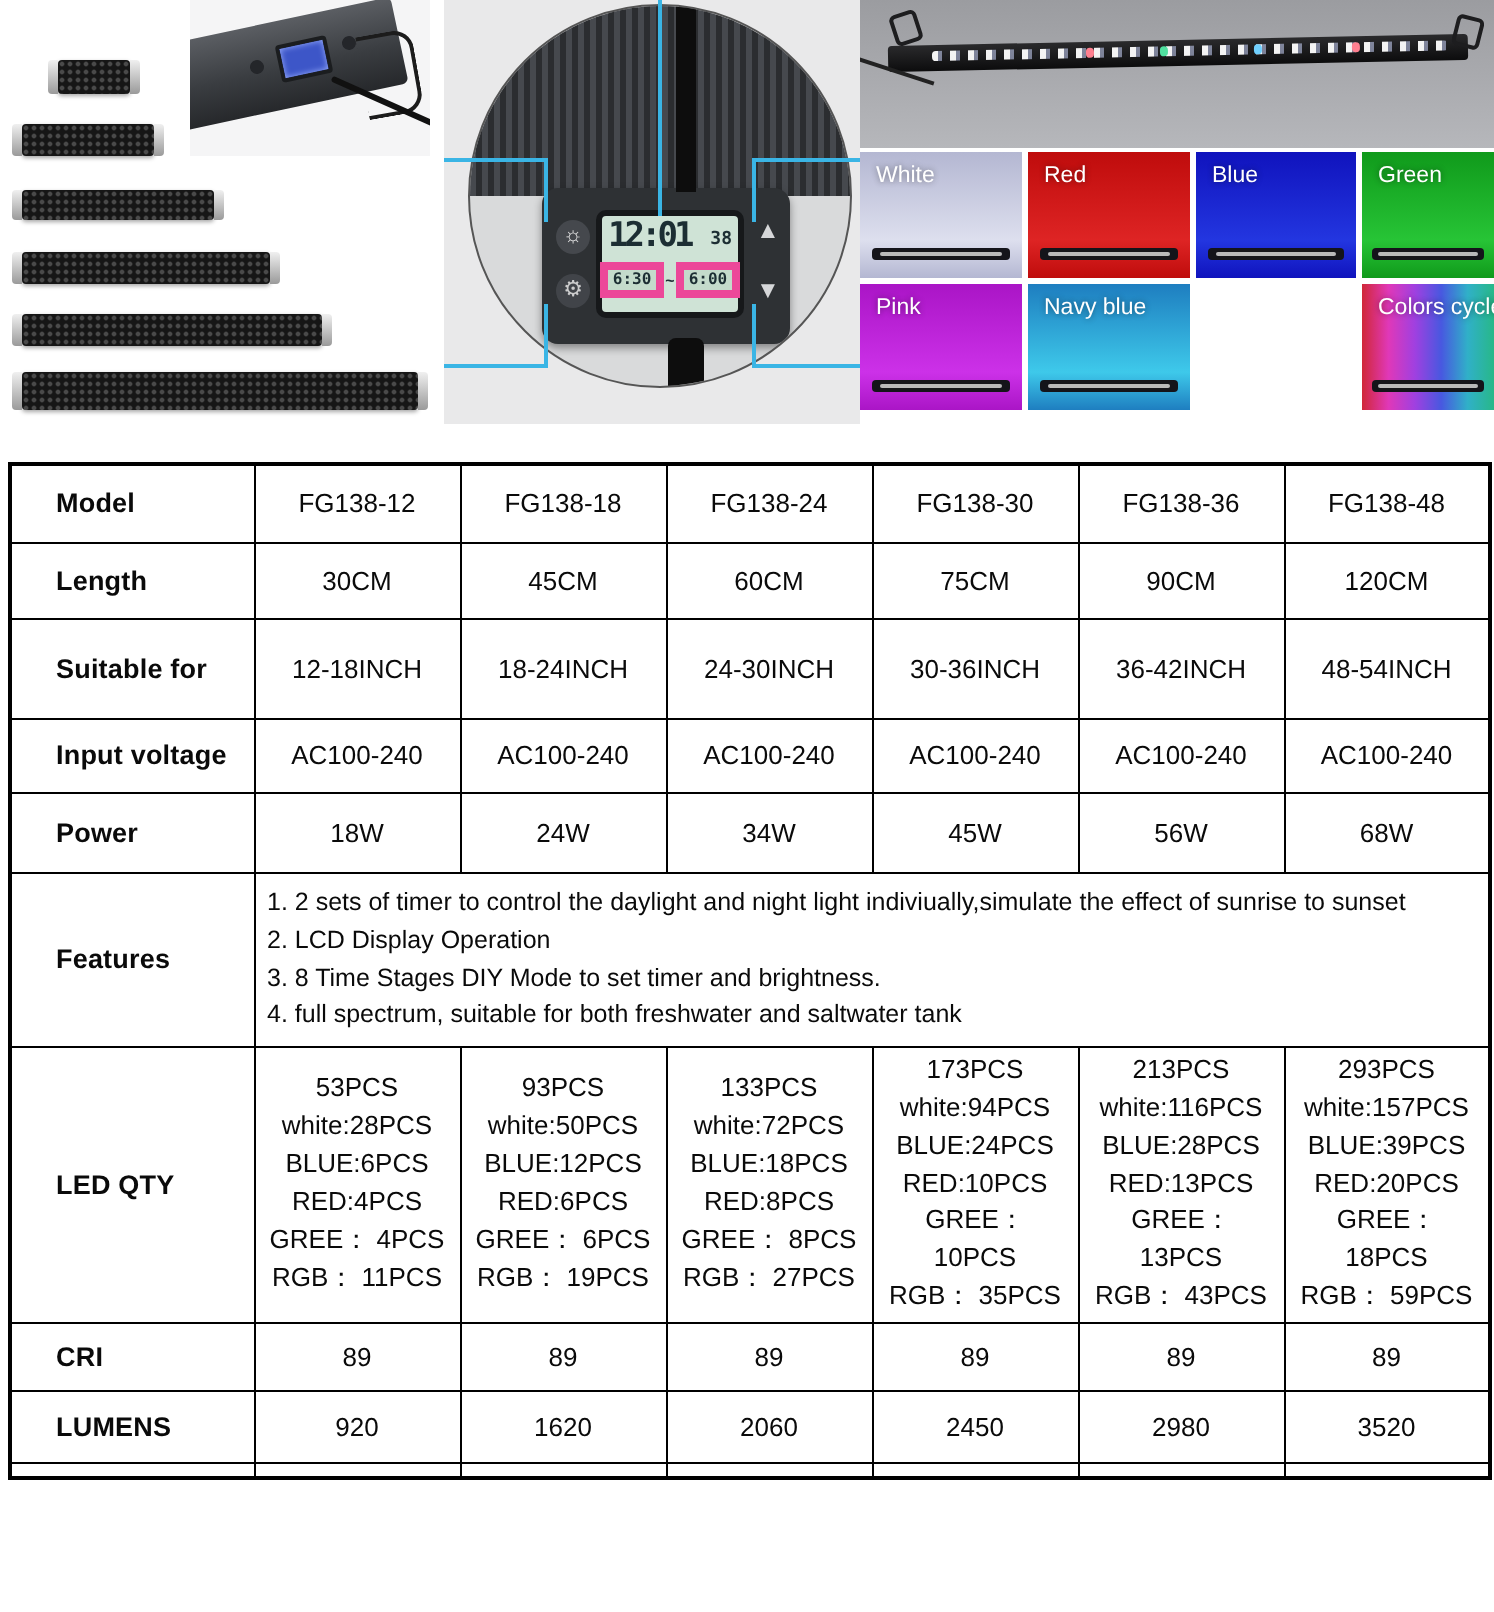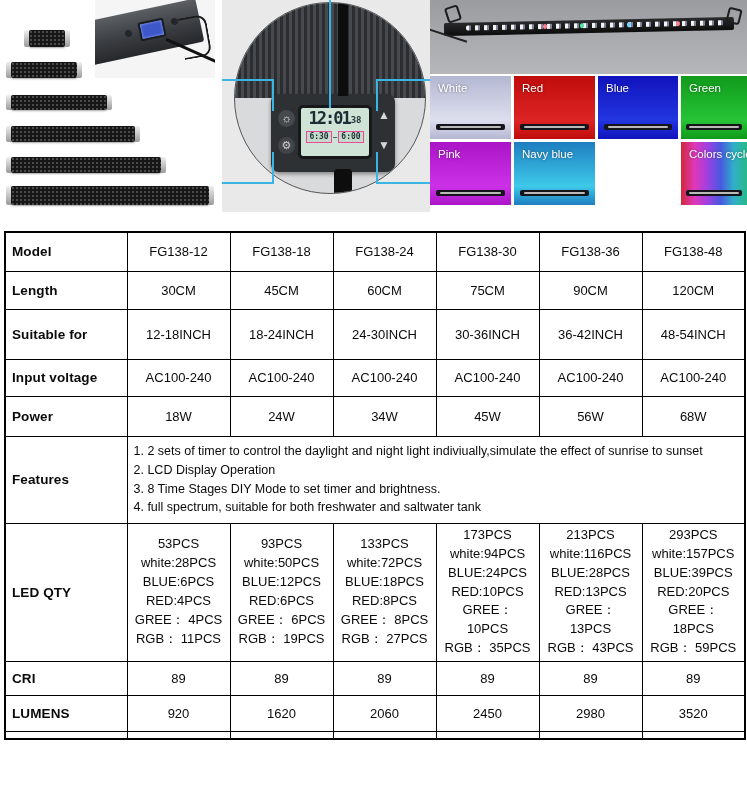--- a/index.html
+++ b/index.html
@@ -20,25 +20,25 @@
   .render-bracket { position:absolute; width:28px; height:42px; border:2.5px solid #1c1c1c; border-left:none; border-radius:0 10px 10px 0; right:6px; top:16px; transform:rotate(-10deg); }
   .render-cable { position:absolute; width:70px; height:2.5px; background:#111; right:-18px; top:52px; transform:rotate(24deg); border-radius:2px; }
 
   
   .closeup { position:absolute; left:222px; top:0; width:208px; height:212px; background:#e9e9ea; }
   .circle { position:absolute; left:12px; top:2px; width:192px; height:192px; border-radius:50%; border:1px solid #555; background:#d9dadb; overflow:hidden; }
   .heatsink { position:absolute; left:0; top:0; width:100%; height:95px; background:repeating-linear-gradient(90deg,#46494e 0 3px,#2b2d30 3px 6px); }
   .panel { position:absolute; left:36px; top:91px; width:124px; height:78px; background:#2e3134; border-radius:8px; box-shadow:0 2px 4px rgba(0,0,0,.4); }
   .round-btn { position:absolute; left:7px; width:17px; height:17px; border-radius:50%; background:#45484d; color:#e8e8e8; font-size:11px; line-height:16px; text-align:center; }
   .lcd { position:absolute; left:27px; top:11px; width:74px; height:54px; background:#cfe3d6; border:3px solid #16181a; border-radius:5px; padding:2px 3px; }
-  .lcd-main { display:flex; align-items:flex-end; justify-content:center; color:#1c2e33; }
+  .lcd-main { display:flex; align-items:flex-end; justify-content:space-between; color:#1c2e33; }
   .lcd-time { font-family:"DejaVu Sans Mono", monospace; font-weight:bold; font-size:17px; letter-spacing:-2px; line-height:1; }
   .lcd-sec  { font-family:"DejaVu Sans Mono", monospace; font-weight:bold; font-size:9px; line-height:1.4; margin-left:1px; }
   .lcd-sub { display:flex; align-items:center; justify-content:center; margin-top:4px; gap:1px; }
-  .lcd-box { border:1px solid #ec4899; font-family:"DejaVu Sans Mono", monospace; font-weight:bold; font-size:8px; color:#1c2e33; padding:0 2px; line-height:10px; background:#c4dbcb; }
+  .lcd-box { border:4px solid #ec4899; font-family:"DejaVu Sans Mono", monospace; font-weight:bold; font-size:8px; color:#1c2e33; padding:0 2px; line-height:10px; background:#c4dbcb; }
   .lcd-tilde { font-size:8px; color:#1c2e33; font-weight:bold; }
   .arrow-btn { position:absolute; left:106px; width:14px; height:14px; color:#d6d7d9; font-size:12px; line-height:14px; text-align:center; }
   .cable-top { position:absolute; left:103px; top:0; width:10px; height:93px; background:#0d0d0d; }
   .cable-bottom { position:absolute; left:99px; top:166px; width:18px; height:42px; background:#0d0d0d; border-radius:4px; }
   .callout { position:absolute; background:#3ab5e5; }
 
   
   .barphoto { position:absolute; left:430px; top:0; width:317px; height:74px; background:linear-gradient(180deg,#9b9c a0,#b6b7bb); background:linear-gradient(180deg,#9b9ca0,#b6b7bb); overflow:hidden; }
   .barphoto-bar { position:absolute; left:14px; top:20px; width:290px; height:13px; background:linear-gradient(180deg,#2a2a2c,#0c0c0d); border-radius:2px; transform:rotate(-1.2deg); }
   .barphoto-leds { position:absolute; left:22px; right:10px; top:3px; height:5px; background:repeating-linear-gradient(90deg, rgba(255,255,255,.95) 0 3px, rgba(205,215,255,.55) 3px 5px, rgba(0,0,0,0) 5px 9px); border-radius:2px; }
@@ -47,21 +47,21 @@
   .barphoto-cable { position:absolute; left:-6px; top:34px; width:44px; height:2px; background:#222; transform:rotate(18deg); }
   .swatches { position:absolute; left:430px; top:76px; width:317px; height:129px; }
   .swatch { position:absolute; overflow:hidden; }
   .swatch-label { position:absolute; left:8px; top:6px; color:#fff; font-size:11.5px; text-shadow:0 0 3px rgba(0,0,0,.45); white-space:nowrap; }
   .swatch-bar { position:absolute; left:7%; right:7%; bottom:9px; height:6px; background:#14141a; border-radius:2px; }
   .swatch-bar::after { content:""; position:absolute; left:6%; right:6%; top:1.5px; height:2px; background:rgba(255,255,255,.7); border-radius:1px; }
 
   
   table.spec { position:absolute; left:4px; top:231px; width:740px; border-collapse:collapse; table-layout:fixed; border:2px solid #000; }
   table.spec td { border:1px solid #000; text-align:center; vertical-align:middle; font-size:13px; color:#0a0a0a; padding:1px 2px; background:#fff; }
-  table.spec td.rowlabel { text-align:left; font-weight:bold; padding-left:6px; font-size:13.5px; letter-spacing:.1px; }
+  table.spec td.rowlabel { text-align:left; font-weight:bold; padding-left:22px; font-size:13.5px; letter-spacing:.1px; }
   table.spec td.features-cell { text-align:left; font-size:12.5px; line-height:1.5; padding:3px 6px; }
   table.spec td.ledqty-cell { line-height:1.45; font-size:13px; }
 </style>
 </head>
 <body>
 
 <div class="screen">
 
   <div class="lineup">
     <div class="led-bar" style="left:29px; top:30px; width:36px; height:17px;"></div>

